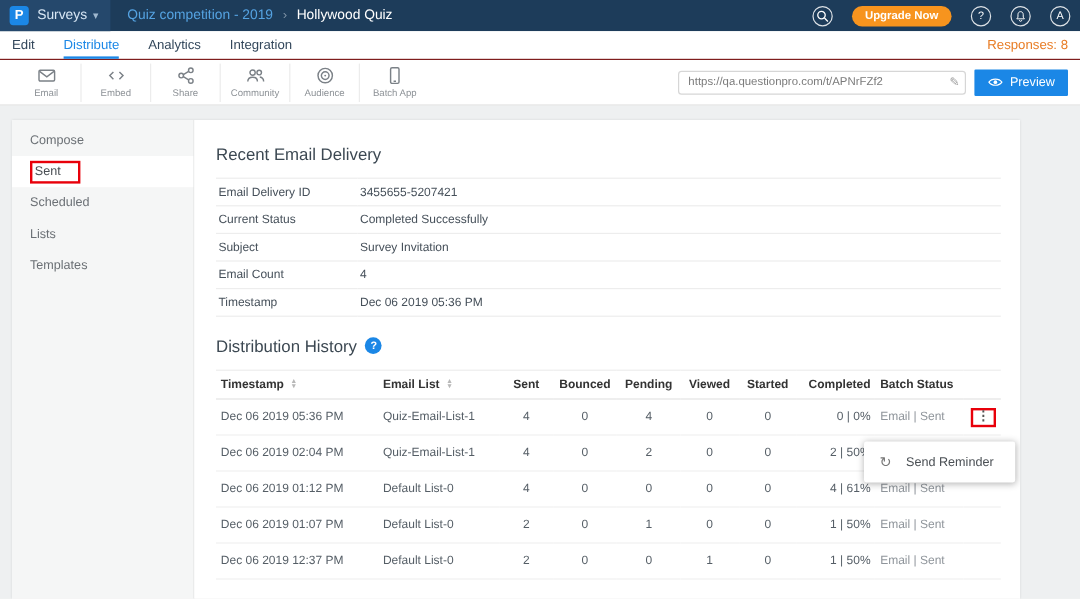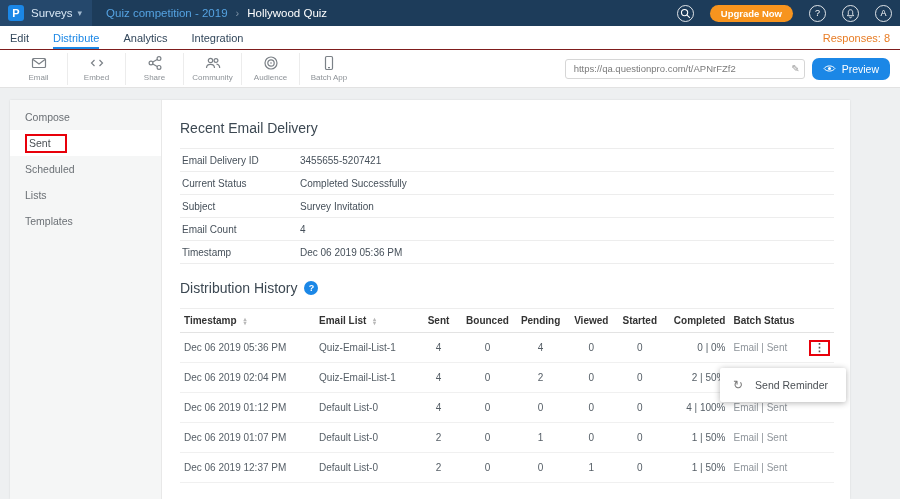--- a/index.html
+++ b/index.html
@@ -26,21 +26,21 @@
   .responses { margin-left:auto; display:flex; align-items:center; color:#e87c24; }
 
   
   .toolbar { height:38px; background:#fff; border-bottom:1px solid #e2e2e2; display:flex; align-items:center; padding:0 10px; }
   .tool { width:58px; height:32px; display:flex; flex-direction:column; align-items:center; justify-content:center; gap:2px; color:#8d9297; font-size:8px; border-right:1px solid #ececec; }
   .tool svg { stroke:#7b8187; fill:none; stroke-width:1.2; }
   .toolbar-right { margin-left:auto; display:flex; align-items:center; gap:7px; }
   .url-box { position:relative; display:flex; align-items:center;margin-left:44px; }
   .url-input { width:240px; height:20px; border:1px solid #d6d6d6; border-radius:3px; font-size:9.5px; color:#7a7a7a; padding:0 20px 0 8px; font-family:"Liberation Sans",sans-serif; background:#fff; }
   .pencil { position:absolute; right:5px; font-size:10px; color:#9a9a9a; }
-  .preview-btn { background:#1b87e6; color:#fff; border:none; border-radius:7px; height:22px; padding:0 11px; font-size:10.5px; display:flex; align-items:center; gap:6px; }
+  .preview-btn { background:#1b87e6; color:#fff; border:none; border-radius:1px; height:22px; padding:0 11px; font-size:10.5px; display:flex; align-items:center; gap:6px; }
 
   
   .content-wrap { margin:12px 0 0 10px; width:840px; height:399px; display:flex; background:#fff; box-shadow:0 0 2px rgba(0,0,0,.10); overflow:hidden; }
   .sidebar { width:152px; background:#f5f6f6; border-right:1px solid #e8e8e8; padding-top:4px; flex:none; }
   .side-item { height:26px; display:flex; align-items:center; padding-left:15px; font-size:10.5px; color:#6b7075; cursor:default; }
   .side-item.active { background:#fff; color:#4a4f54; }
   .annotation-red { border:2px solid #e8000a; padding:1px 14px 2px 2px; }
 
   .main { flex:1; padding:14px 16px 0 18px; position:relative; background:#fff; }
   .section-title { font-size:14px; font-weight:400; color:#3c4852; margin:6px 0 12px; display:flex; align-items:center; }
@@ -291,21 +291,21 @@
           <td class="menu-cell"></td>
         </tr>
         <tr>
           <td>Dec 06 2019 01:12 PM</td>
           <td>Default List-0</td>
           <td class="num">4</td>
           <td class="num">0</td>
           <td class="num">0</td>
           <td class="num">0</td>
           <td class="num">0</td>
-          <td class="right">4 | 100%</td>
+          <td class="right">4 | 61%</td>
           <td class="batch">Email | Sent</td>
           <td class="menu-cell"></td>
         </tr>
         <tr>
           <td>Dec 06 2019 01:07 PM</td>
           <td>Default List-0</td>
           <td class="num">2</td>
           <td class="num">0</td>
           <td class="num">1</td>
           <td class="num">0</td>

